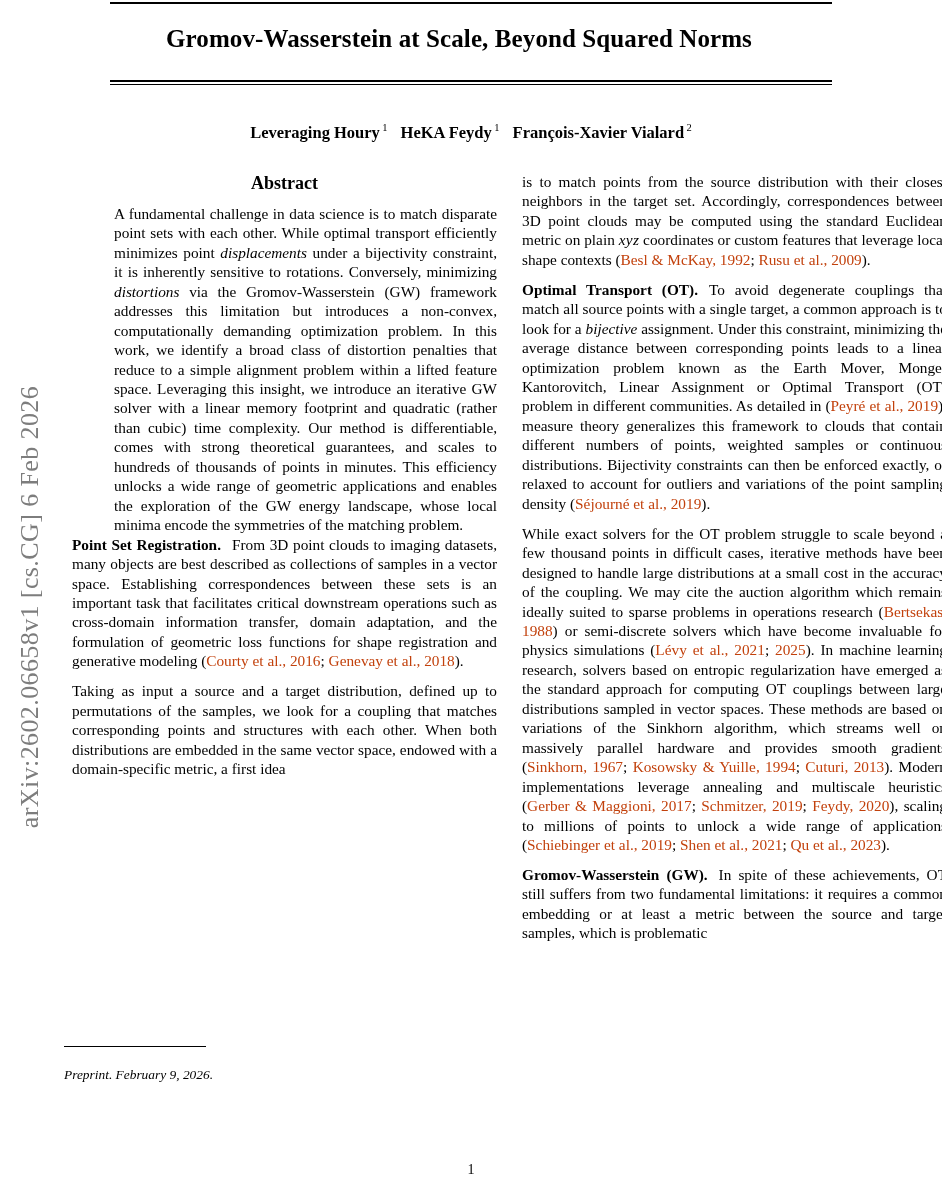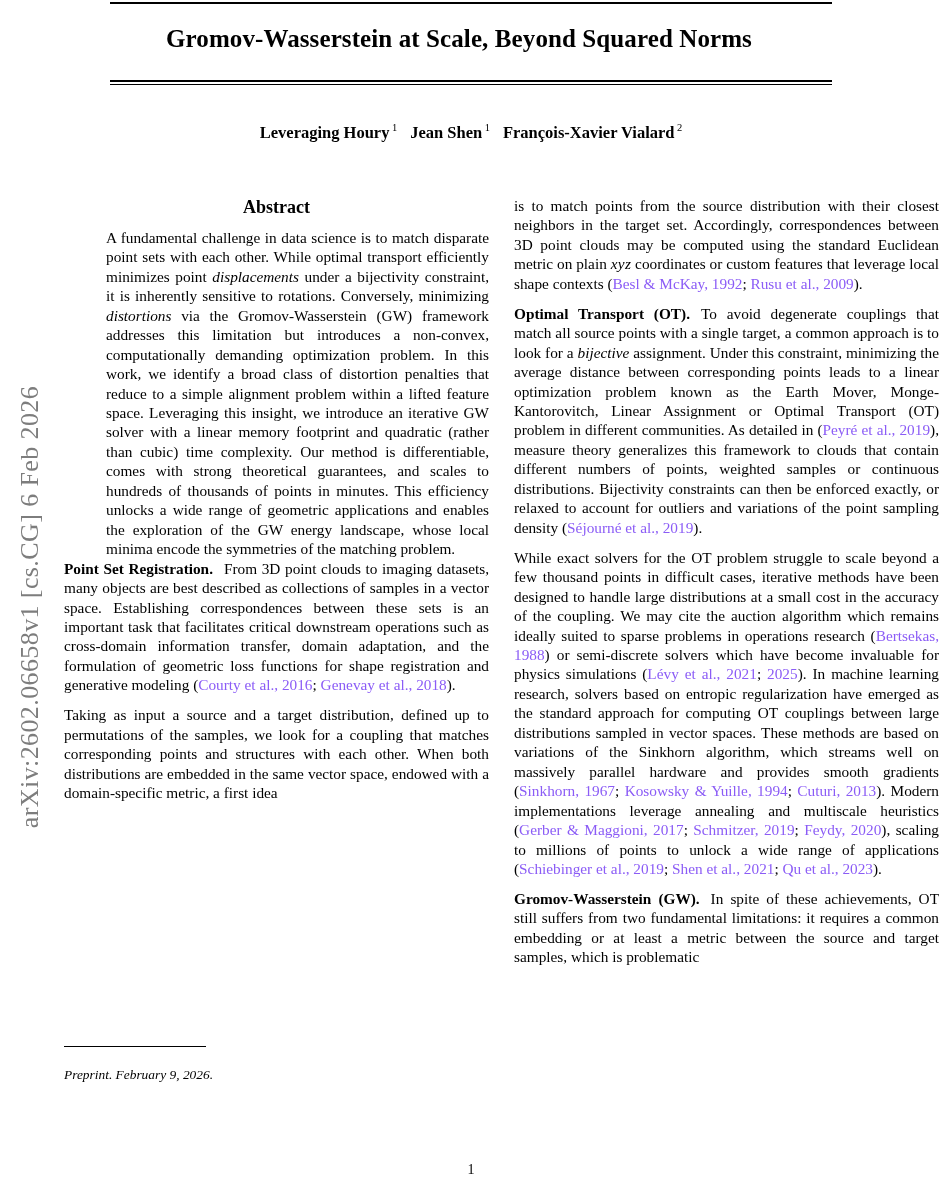--- a/index.html
+++ b/index.html
@@ -86,27 +86,28 @@
   .authors sup {
     font-size: 10.5px;
     font-weight: normal;
     vertical-align: super;
     padding-left: 2.5px;
   }
 
   
   .col {
     position: absolute;
-    top: 196px;
+    top: 172px;
     width: 425px;
     font-size: 15.3px;
     line-height: 1.272;
     text-align: justify;
     text-justify: inter-word;
     hyphens: none;
+    margin-left: 8px;
   }
   .col-left  { left: 64px; }
   .col-right { left: 514px; }
 
   .abstract-head {
     text-align: center;
     font-size: 18px;
     font-weight: bold;
     margin: 0 0 9px 0;
   }
@@ -128,21 +129,21 @@
   p.para:last-child { margin-bottom: 0; }
 
   .runin { font-weight: bold; }
   .runin-gap { display: inline-block; width: 11px; }
   em, .it { font-style: italic; }
   .mathit {
     font-family: Liberation Serif, serif;
     font-style: italic;
     letter-spacing: 0.3px;
   }
-  .cite { color: #8b5cf6; }
+  .cite { color: #c2410c; }
 
   
   .footnote-wrap {
     position: absolute;
     left: 64px;
     top: 1046px;
     width: 425px;
   }
   .footnote-rule {
     width: 142px;
@@ -184,21 +185,21 @@
   <div class="rule-top"></div>
 
   <div class="title">Gromov-Wasserstein at Scale, Beyond Squared Norms</div>
 
   <div class="rule-double">
     <div class="thick"></div>
     <div class="gap"></div>
     <div class="thin"></div>
   </div>
 
-  <div class="authors"><span><span>Leveraging Houry</span><sup>1</sup></span><span class="sep"></span><span><span>Jean Shen</span><sup>1</sup></span><span class="sep"></span><span><span>François-Xavier Vialard</span><sup>2</sup></span></div>
+  <div class="authors"><span><span>Leveraging Houry</span><sup>1</sup></span><span class="sep"></span><span><span>HeKA Feydy</span><sup>1</sup></span><span class="sep"></span><span><span>François-Xavier Vialard</span><sup>2</sup></span></div>
 
   <div class="col col-left">
     <div class="abstract-head">Abstract</div>
     <div class="abstract-body">
       <p id="abstract-p"><span>A fundamental challenge in data science is to match disparate point sets with each other. While optimal transport efficiently minimizes point </span><em>displacements</em><span> under a bijectivity constraint, it is inherently sensitive to rotations. Conversely, minimizing </span><em>distortions</em><span> via the Gromov-Wasserstein (GW) framework addresses this limitation but introduces a non-convex, computationally demanding optimization problem. In this work, we identify a broad class of distortion penalties that reduce to a simple alignment problem within a lifted feature space. Leveraging this insight, we introduce an iterative GW solver with a linear memory footprint and quadratic (rather than cubic) time complexity. Our method is differentiable, comes with strong theoretical guarantees, and scales to hundreds of thousands of points in minutes. This efficiency unlocks a wide range of geometric applications and enables the exploration of the GW energy landscape, whose local minima encode the symmetries of the matching problem.</span></p>
     </div>
     <div id="intro-paras">
         <p class="para"><span class="runin">Point Set Registration.</span><span class="runin-gap"></span><span>From 3D point clouds to imaging datasets, many objects are best described as collections of samples in a vector space. Establishing correspondences between these sets is an important task that facilitates critical downstream operations such as cross-domain information transfer, domain adaptation, and the formulation of geometric loss functions for shape registration and generative modeling (</span><span class="cite">Courty et al., 2016</span><span>; </span><span class="cite">Genevay et al., 2018</span><span>).</span></p>
         <p class="para"><span>Taking as input a source and a target distribution, defined up to permutations of the samples, we look for a coupling that matches corresponding points and structures with each other. When both distributions are embedded in the same vector space, endowed with a domain-specific metric, a first idea</span></p>
       </div>

